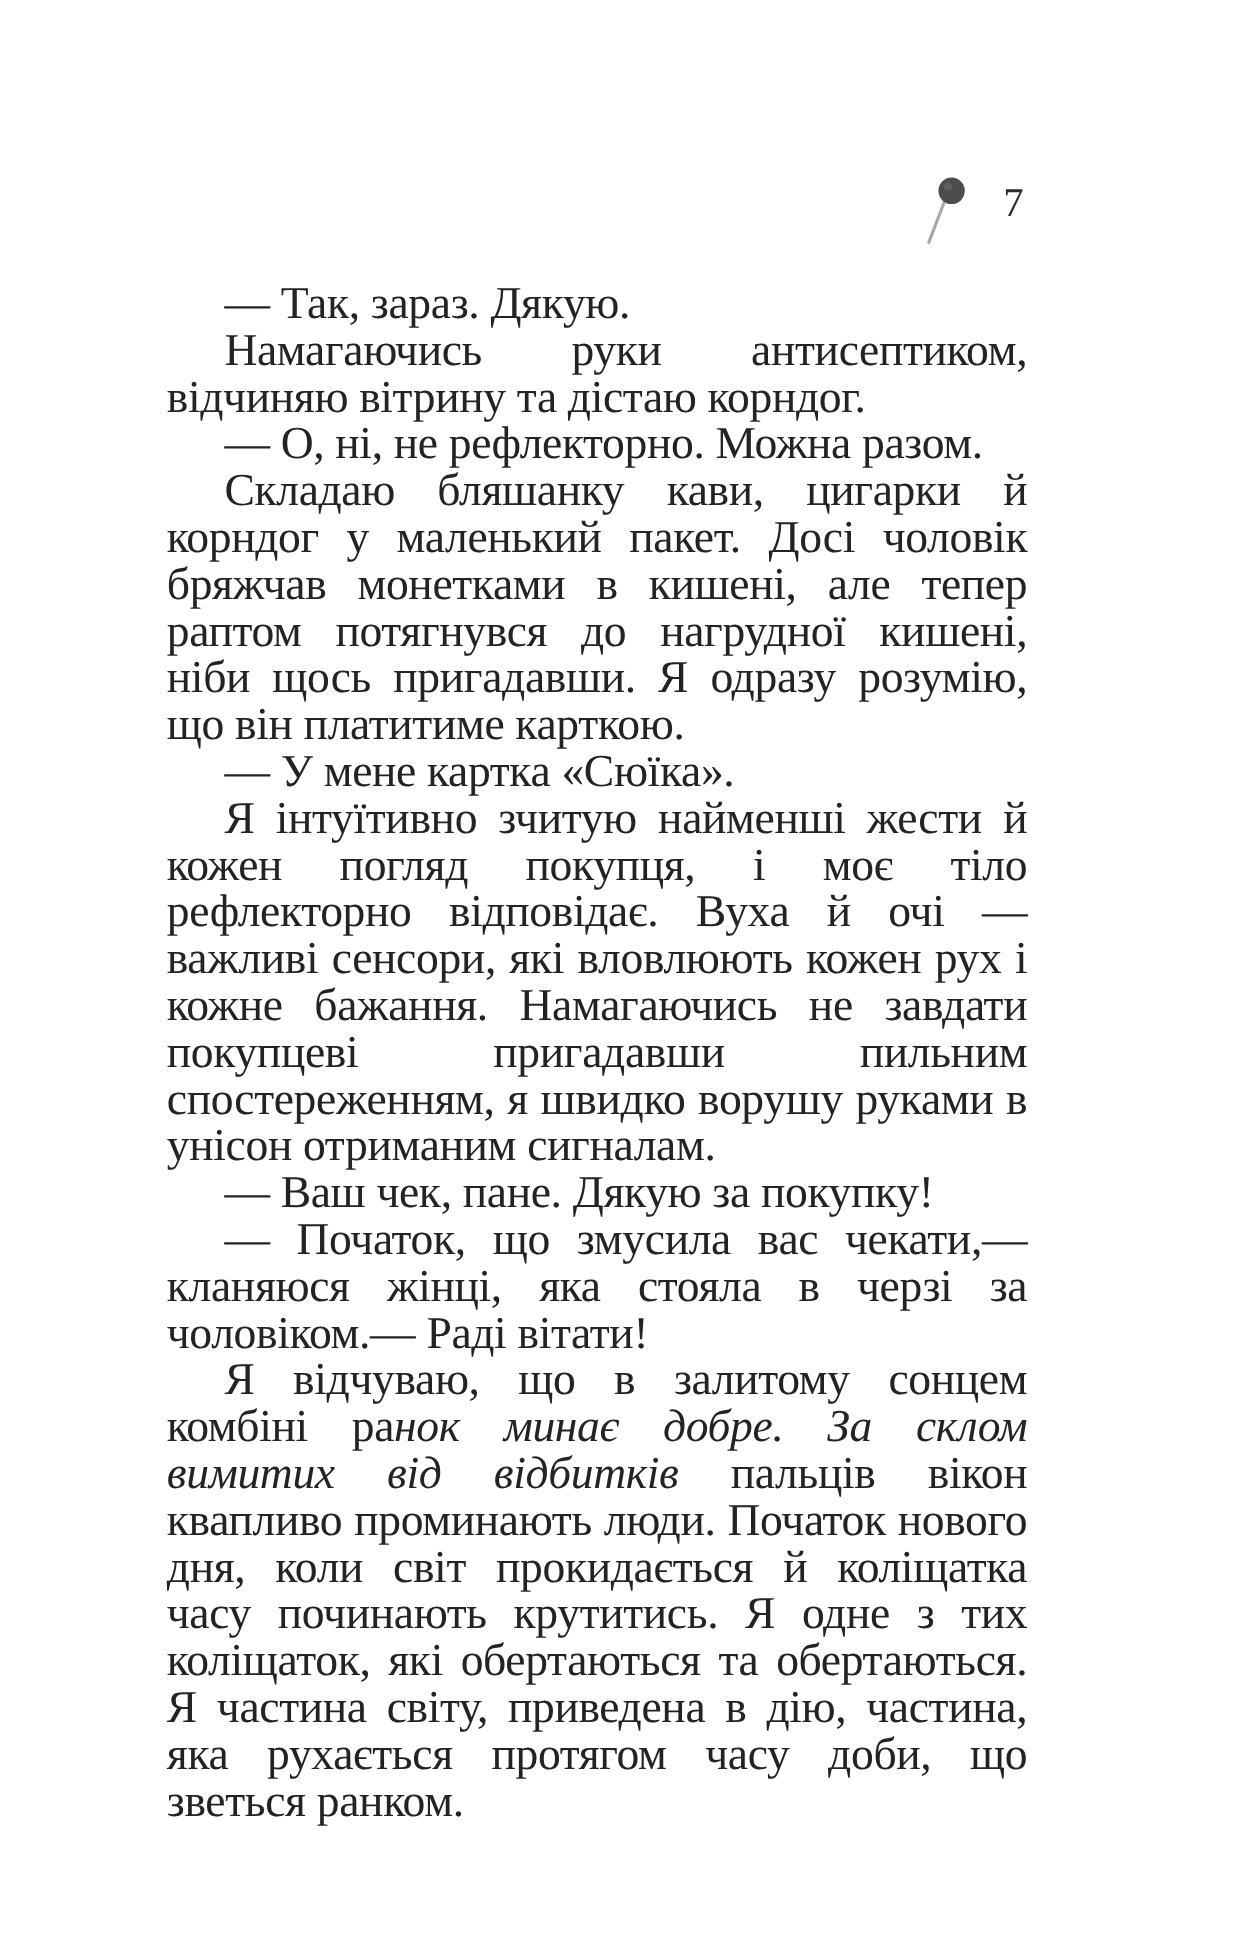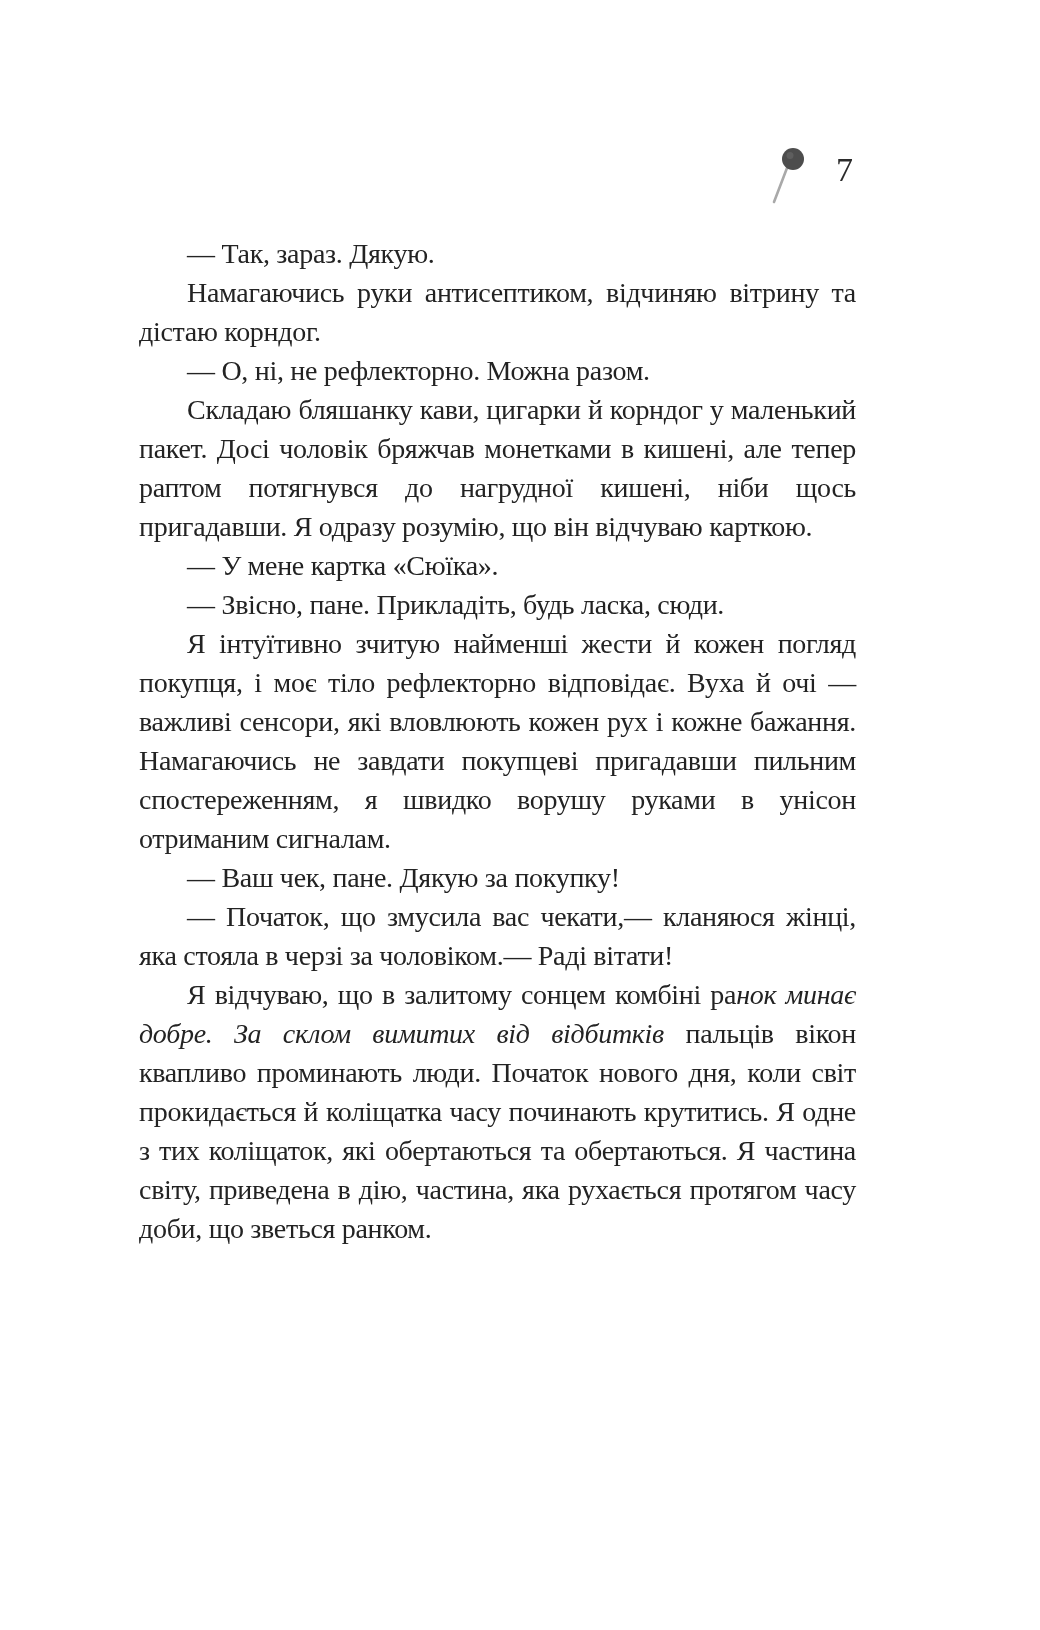--- a/index.html
+++ b/index.html
@@ -36,21 +36,21 @@
     font-size: 34px;
     line-height: 1;
     color: #2b2b2b;
     text-align: left;
   }
   .page-body {
     position: absolute;
     top: 234px;
     left: 139px;
     width: 717px;
-    font-size: 28px;
+    font-size: 38px;
     line-height: 39px;
     letter-spacing: -0.3px;
     text-align: justify;
   }
   .page-body p {
     margin: 0;
     padding: 0;
     text-indent: 48px;
   }
   .page-body .it {
@@ -68,22 +68,21 @@
       <circle cx="25" cy="17" r="11" fill="#4d4d4d"></circle>
       <circle cx="22" cy="13.5" r="3.5" fill="#5e5e5e"></circle>
     </svg>
     <div class="page-number">7</div>
   </header>
 
   <main class="page-body">
       <p><span>— Так, зараз. Дякую.</span></p>
       <p><span>Намагаючись руки антисептиком, відчиняю вітрину та дістаю корндог.</span></p>
       <p><span>— О, ні, не рефлекторно. Можна разом.</span></p>
-      <p><span>Складаю бляшанку кави, цигарки й корндог у маленький пакет. Досі чоловік бряжчав монетками в кишені, але тепер раптом потягнувся до нагрудної кишені, ніби щось пригадавши. Я одразу розумію, що він відчуваю карткою.</span></p>
+      <p><span>Складаю бляшанку кави, цигарки й корндог у маленький пакет. Досі чоловік бряжчав монетками в кишені, але тепер раптом потягнувся до нагрудної кишені, ніби щось пригадавши. Я одразу розумію, що він платитиме карткою.</span></p>
       <p><span>— У мене картка «Сюїка».</span></p>
-      <p><span>— Звісно, пане. Прикладіть, будь ласка, сюди.</span></p>
       <p><span>Я інтуїтивно зчитую найменші жести й кожен погляд покупця, і моє тіло рефлекторно відповідає. Вуха й очі — важливі сенсори, які вловлюють кожен рух і кожне бажання. Намагаючись не завдати покупцеві пригадавши пильним спостереженням, я швидко ворушу руками в унісон отриманим сигналам.</span></p>
       <p><span>— Ваш чек, пане. Дякую за покупку!</span></p>
       <p><span>— Початок, що змусила вас чекати,— кланяюся жінці, яка стояла в черзі за чоловіком.— Раді вітати!</span></p>
       <p><span>Я відчуваю, що в залитому сонцем комбіні ра</span><span class="it">нок минає добре. За склом вимитих від відбитків</span><span> пальців вікон квапливо проминають люди. Початок нового дня, коли світ прокидається й коліщатка часу починають крутитись. Я одне з тих коліщаток, які обертаються та обертаються. Я частина світу, приведена в дію, частина, яка рухається протягом часу доби, що зветься ранком.</span></p>
     </main>
 
 </div>
 
 </body></html>

